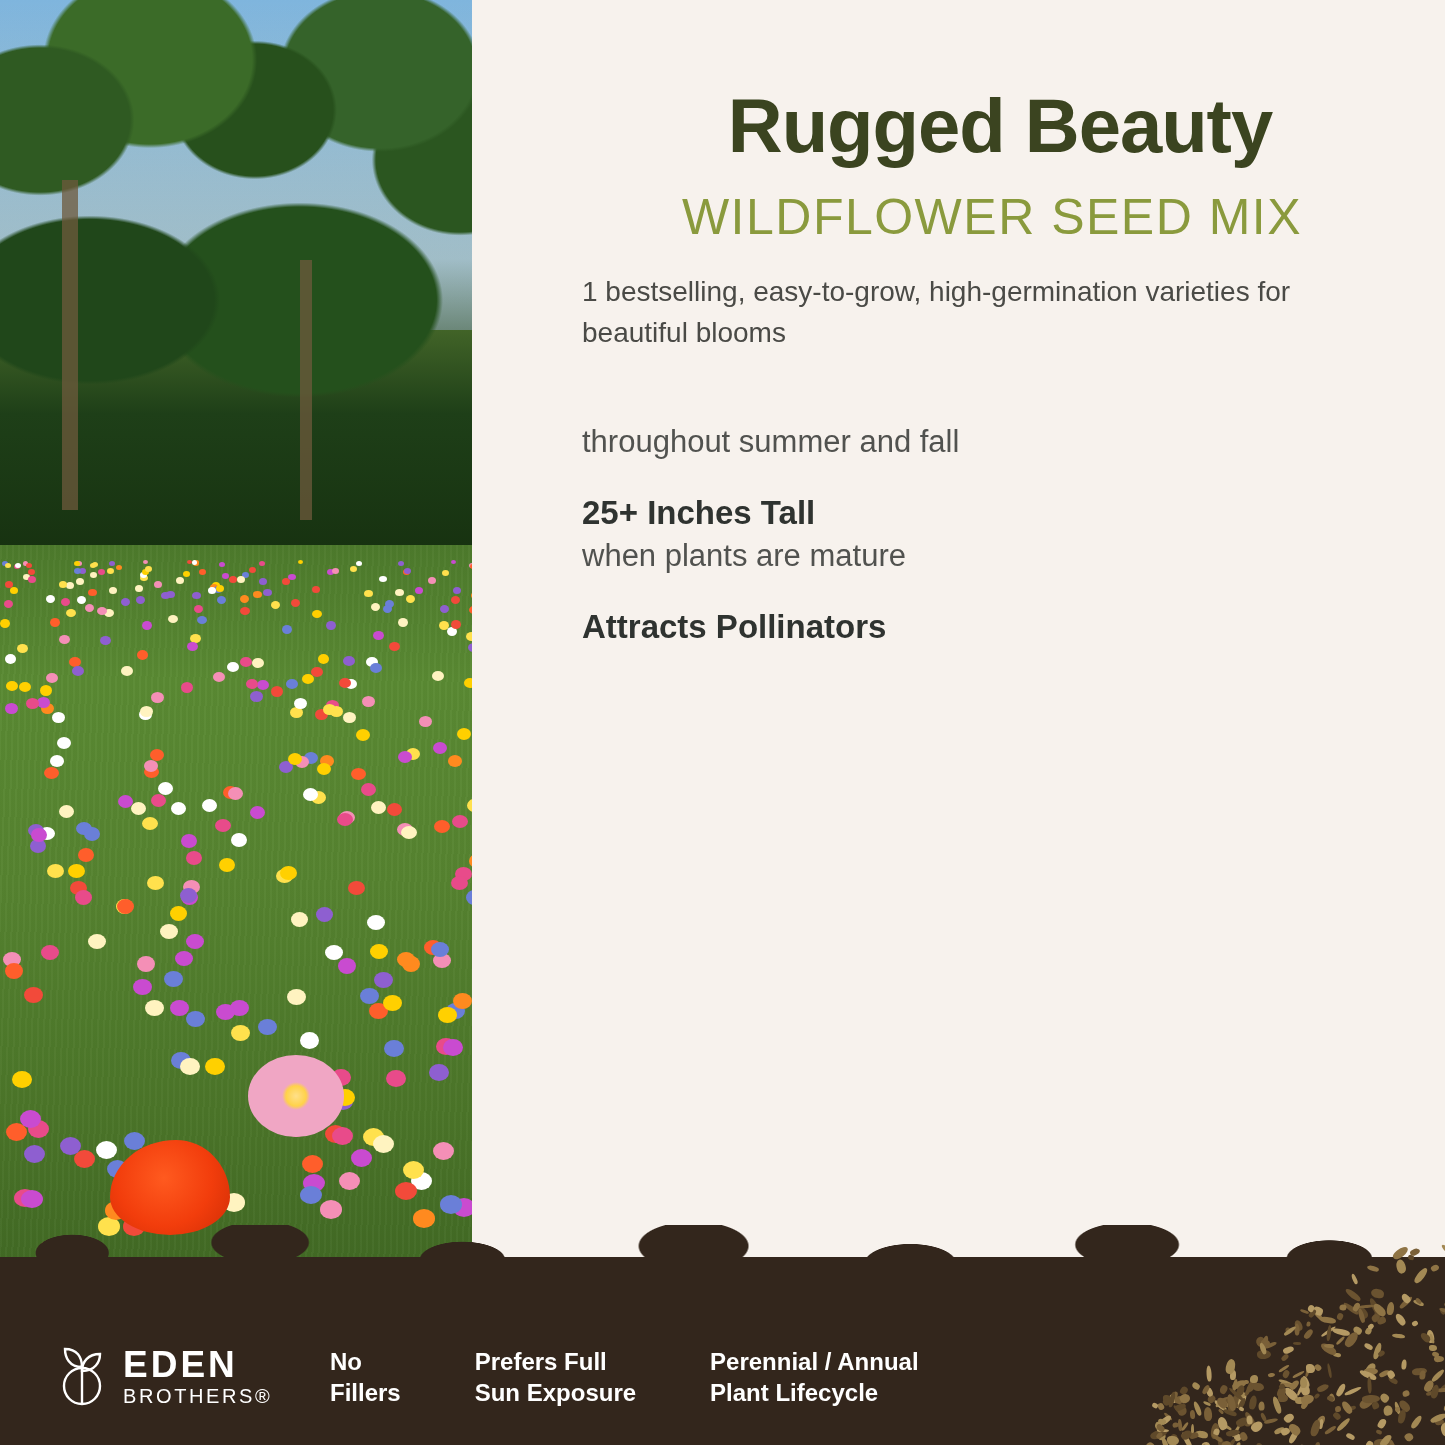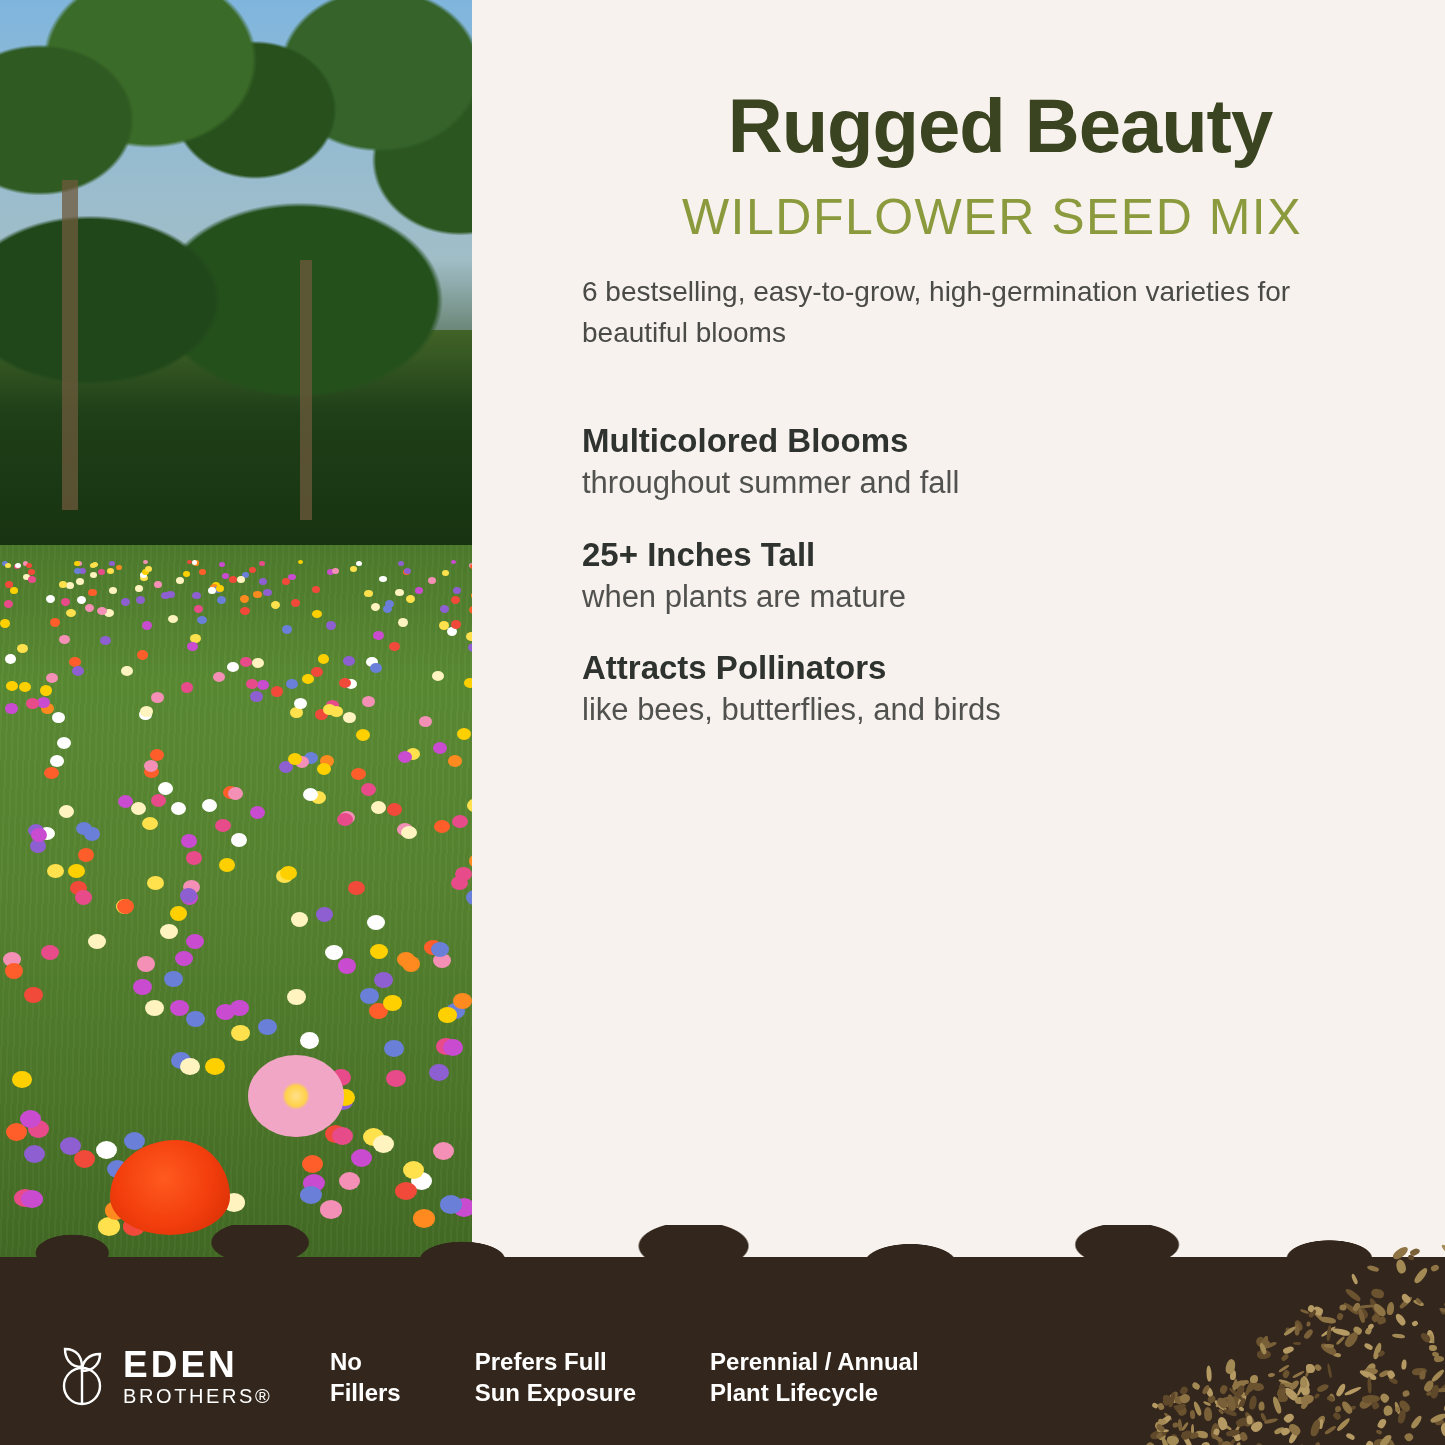--- a/index.html
+++ b/index.html
@@ -586,34 +586,32 @@
         <div class="fl" style="left:406px;top:595px;width:9px;height:8px;background:#ffe14d;"></div>
         <div class="fl" style="left:5px;top:963px;width:18px;height:16px;background:#ff5e2b;"></div>
       </div>
     <div class="poppy-big"></div>
     <div class="cosmos-big"></div>
   </div>
 
   <div class="content">
     <div class="title">Rugged Beauty</div>
     <div class="subtitle">WILDFLOWER SEED MIX</div>
-    <div class="intro">6 bestselling, easy-to-grow, high-germination varieties for beautiful blooms</div>
+    <div class="intro">1 bestselling, easy-to-grow, high-germination varieties for beautiful blooms</div>
 
     <div class="features">
       <div class="feature">
-        <div class="feature-title">Multicolored Blooms</div>
         <div class="feature-sub">throughout summer and fall</div>
       </div>
       <div class="feature">
         <div class="feature-title">25+ Inches Tall</div>
         <div class="feature-sub">when plants are mature</div>
       </div>
       <div class="feature">
         <div class="feature-title">Attracts Pollinators</div>
-        <div class="feature-sub">like bees, butterflies, and birds</div>
       </div>
     </div>
   </div>
 
   <div class="dirt-edge"></div>
   <div class="bottombar">
     <div class="brand">
       <svg class="brand-mark" viewBox="0 0 54 62">
         <circle cx="27" cy="41" r="18" fill="none" stroke="#ffffff" stroke-width="2.4"></circle>
         <path d="M27 59 L27 20" stroke="#ffffff" stroke-width="2.4" fill="none"></path>

